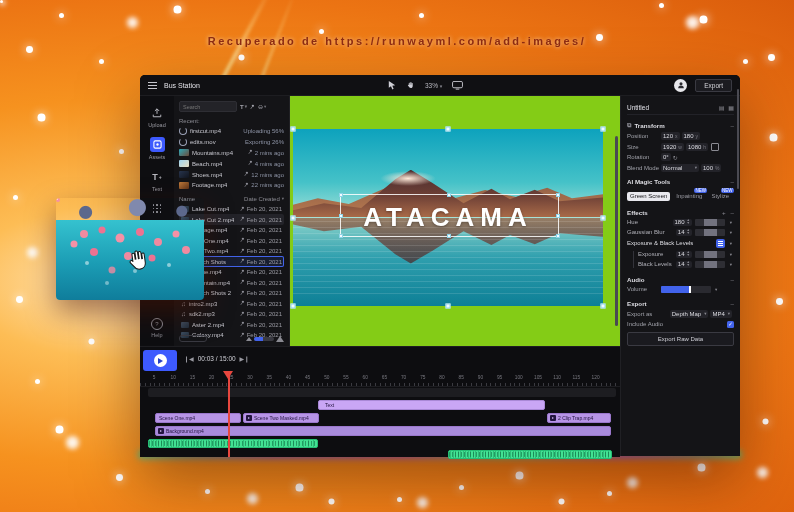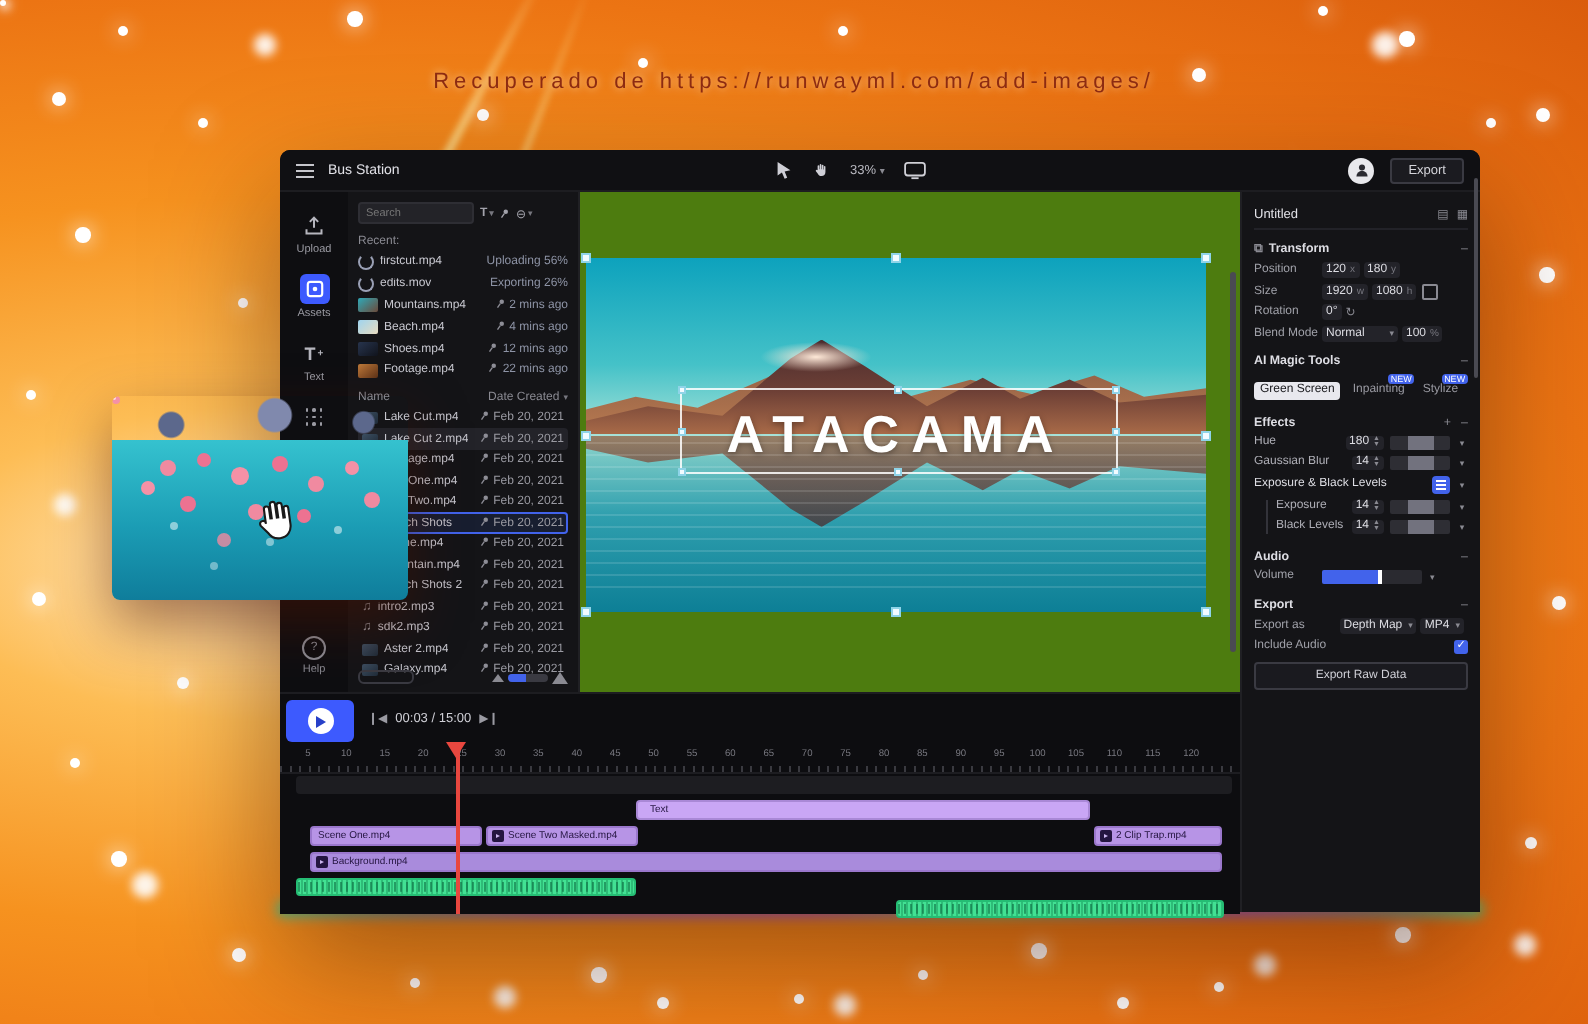--- a/index.html
+++ b/index.html
@@ -21,21 +21,21 @@
     320px 30px 0 1px #fff,100px 60px 0 1px #fff,28px 48px 0 2px #fff,120px 150px 0 1px #fff,
     90px 340px 0 1.5px #fff,330px 500px 0 1.5px #fff,460px 486px 0 1px #fff,560px 500px 0 1.5px #fff;
     filter:drop-shadow(0 0 5px rgba(255,255,255,.95));}
   .stars::after{content:"";position:absolute;left:0;top:0;width:5px;height:5px;border-radius:50%;background:#fff;
     box-shadow:70px 440px 0 4px #fff,250px 496px 0 3px #fff,690px 20px 0 4px #fff,760px 470px 0 3px #fff,
     30px 250px 0 3px #fff,420px 500px 0 3px #fff,130px 20px 0 3px #fff,630px 480px 0 3px #fff;
     filter:blur(2.5px);opacity:.9;}
   .rainbow{position:absolute;left:138px;top:450px;width:604px;height:9px;border-radius:4px;
     background:linear-gradient(90deg,#2dd4a0,#6a5df0 22%,#9a55e8 44%,#4fd0b0 60%,#8a5cf0 80%,#3ad08a);
     filter:blur(3px);opacity:.75;}
-  .watermark{position:absolute;top:35px;left:0;width:100%;text-align:center;font-size:11px;font-weight:normal;
+  .watermark{position:absolute;top:35px;left:0;width:100%;text-align:center;font-size:11px;font-weight:bold;
     letter-spacing:2.5px;color:#8f2c12;text-shadow:0 0 4px rgba(255,232,190,.9);}
   
   .app{position:absolute;left:140px;top:75px;width:600px;height:381px;background:#0b0b0d;border-radius:5px;
     box-shadow:0 24px 60px rgba(70,20,0,.5);color:#c9c9cf;}
   .titlebar{position:absolute;left:0;top:0;right:0;height:21px;background:#101013;border-radius:5px 5px 0 0;
     display:flex;align-items:center;padding:0 8px;box-sizing:border-box;border-bottom:1px solid #1d1d21;}
   .burger{width:9px;height:7px;display:flex;flex-direction:column;justify-content:space-between;margin-right:7px;}
   .burger i{height:1px;background:#c6c6cc;}
   .tb-title{font-size:7px;color:#e2e2e8;}
   .tb-tools{position:absolute;left:248px;display:flex;align-items:center;gap:10px;}
@@ -82,21 +82,21 @@
   .f-row .rt{margin-left:auto;display:flex;align-items:center;gap:2px;color:#9a9aa2;}
   .note{color:#9a9aa2;font-size:6.5px;line-height:6px;}
   .assets-bottom{position:absolute;bottom:4px;left:5px;right:5px;display:flex;align-items:center;}
   .zoom-pill{width:26px;height:5px;border:1px solid #3a3a42;border-radius:3px;}
   .size-ctl{margin-left:auto;display:flex;align-items:center;gap:2px;}
   .mt{width:0;height:0;border-left:3px solid transparent;border-right:3px solid transparent;border-bottom:4px solid #8a8a92;}
   .mt.big{border-left-width:4px;border-right-width:4px;border-bottom-width:6px;}
   .size-slider{width:20px;height:4px;background:#3a3a42;border-radius:2px;overflow:hidden;}
   .size-slider i{display:block;width:9px;height:100%;background:#4263eb;}
   
-  .canvas{position:absolute;left:150px;top:21px;width:330px;height:250px;background:#4d7c0f;overflow:hidden;}
+  .canvas{position:absolute;left:150px;top:21px;width:330px;height:250px;background:#84cc16;overflow:hidden;}
   .frame{position:absolute;left:3px;top:33px;width:310px;height:177px;background:#0d6f87;}
   .sky{position:absolute;left:0;top:0;right:0;height:50%;background:linear-gradient(180deg,#0da2bd 0%,#45c2c8 60%,#a8e2d8 100%);}
   .range-back{position:absolute;left:0;top:26%;width:100%;height:24%;
     background:linear-gradient(180deg,#8a5a44,#b87a50);
     clip-path:polygon(0 70%,8% 55%,18% 68%,30% 30%,40% 8%,52% 55%,62% 35%,72% 52%,82% 30%,90% 55%,100% 45%,100% 100%,0 100%);}
   .range-main{position:absolute;left:0;top:23%;width:100%;height:27%;
     background:linear-gradient(180deg,#4a2c2e 0%,#6e4036 55%,#a86a48 100%);
     clip-path:polygon(0 85%,10% 70%,22% 80%,33% 20%,38% 0%,45% 28%,55% 70%,64% 40%,70% 62%,78% 42%,86% 66%,100% 58%,100% 100%,0 100%);}
   .snow{position:absolute;left:28%;top:24%;width:18%;height:8%;background:radial-gradient(ellipse,#ffe9d8 0%,rgba(255,233,216,0) 70%);}
   .water{position:absolute;left:0;top:50%;right:0;height:50%;background:linear-gradient(180deg,#8fd5cc 0%,#2f9fae 45%,#0d7f96 100%);}

